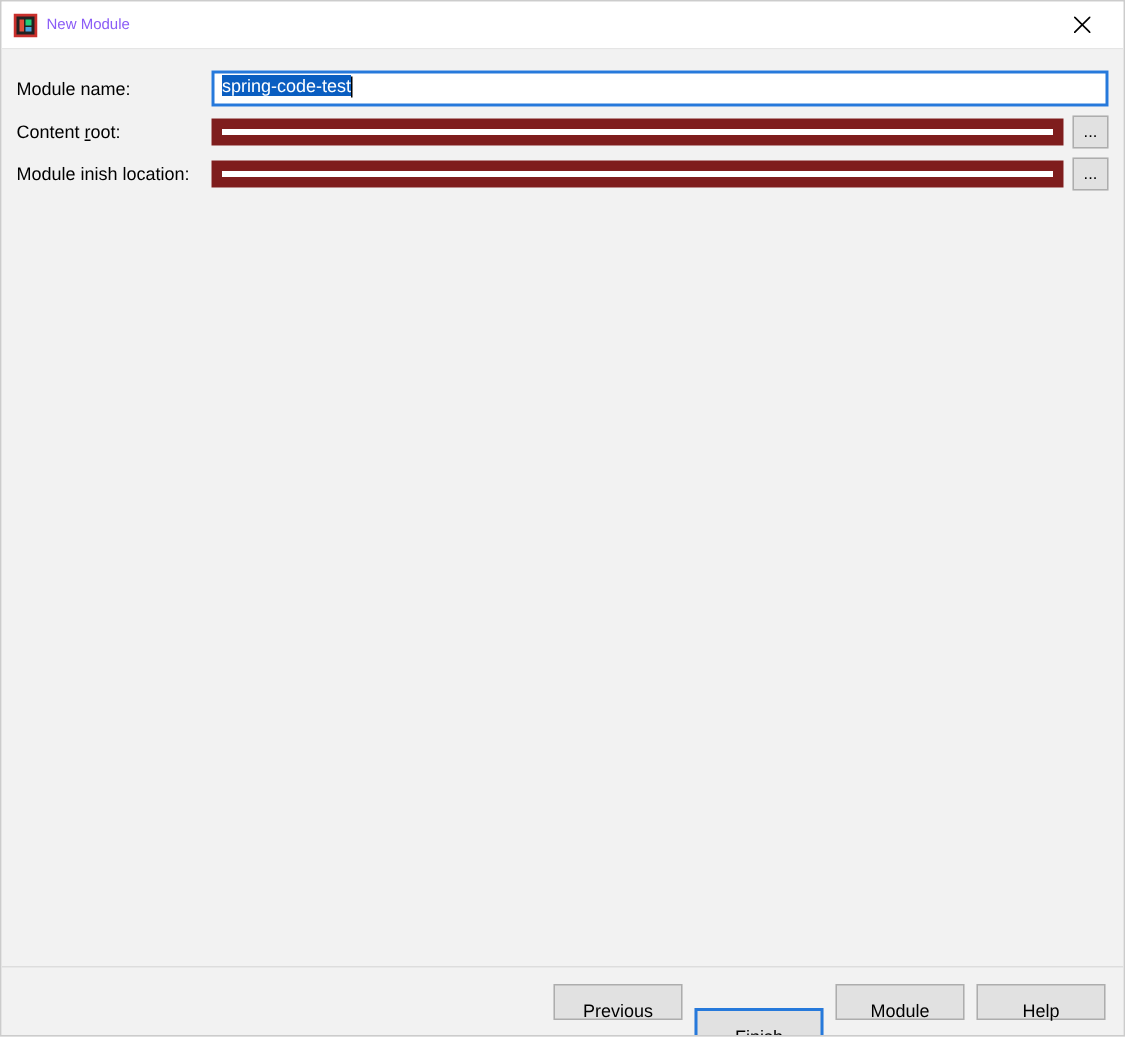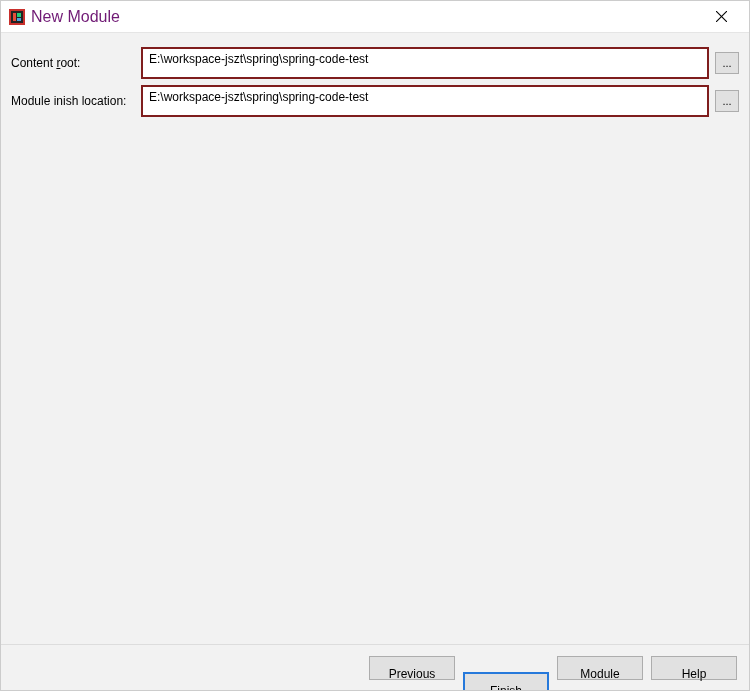--- a/index.html
+++ b/index.html
@@ -23,22 +23,22 @@
       border-bottom: 1px solid #e5e5e5;
     }
     .titlebar-icon {
       width: 16px;
       height: 16px;
       margin-right: 6px;
       flex-shrink: 0;
     }
     .titlebar-title {
       flex: 1;
-      font-size: 16px;
-      color: #701a75;
+      font-size: 10px;
+      color: #8b5cf6;
     }
     .titlebar-close {
       width: 40px;
       height: 28px;
       display: flex;
       align-items: center;
       justify-content: center;
       cursor: pointer;
       color: #000;
     }
@@ -75,22 +75,22 @@
     .form-input.focused {
       border: 2px solid #2679db;
       padding: 1px 5px;
     }
     .form-input.focused .sel {
       background: #0a5ec1;
       color: #fff;
     }
     .input-readonly {
       flex: 1;
-      height: 32px;
-      border: 2px solid #7f1d1d;
+      height: 14px;
+      border: 7px solid #7f1d1d;
       background: #fff;
       padding: 2px 6px;
       font-family: inherit;
       font-size: 12px;
       color: #000;
       line-height: 17px;
       white-space: nowrap;
       overflow: hidden;
     }
     .browse-btn {
@@ -157,20 +157,26 @@
   <div class="titlebar-close">
     <svg viewBox="0 0 10 10">
       <line x1="0" y1="0" x2="10" y2="10" stroke="#000" stroke-width="1"></line>
       <line x1="10" y1="0" x2="0" y2="10" stroke="#000" stroke-width="1"></line>
     </svg>
   </div>
 </div>
 
 <div class="content">
 
+  <div class="form-row">
+    <label class="form-label">Module name:</label>
+    <div class="form-input focused">
+      <span class="sel">spring-code-test</span><span class="caret"></span>
+    </div>
+  </div>
 
   <div class="form-row">
     <label class="form-label">
       <span>Content </span><span class="accel">r</span><span>oot:</span>
     </label>
     <div class="input-readonly">E:\workspace-jszt\spring\spring-code-test</div>
     <button class="browse-btn">...</button>
   </div>
 
   <div class="form-row">

